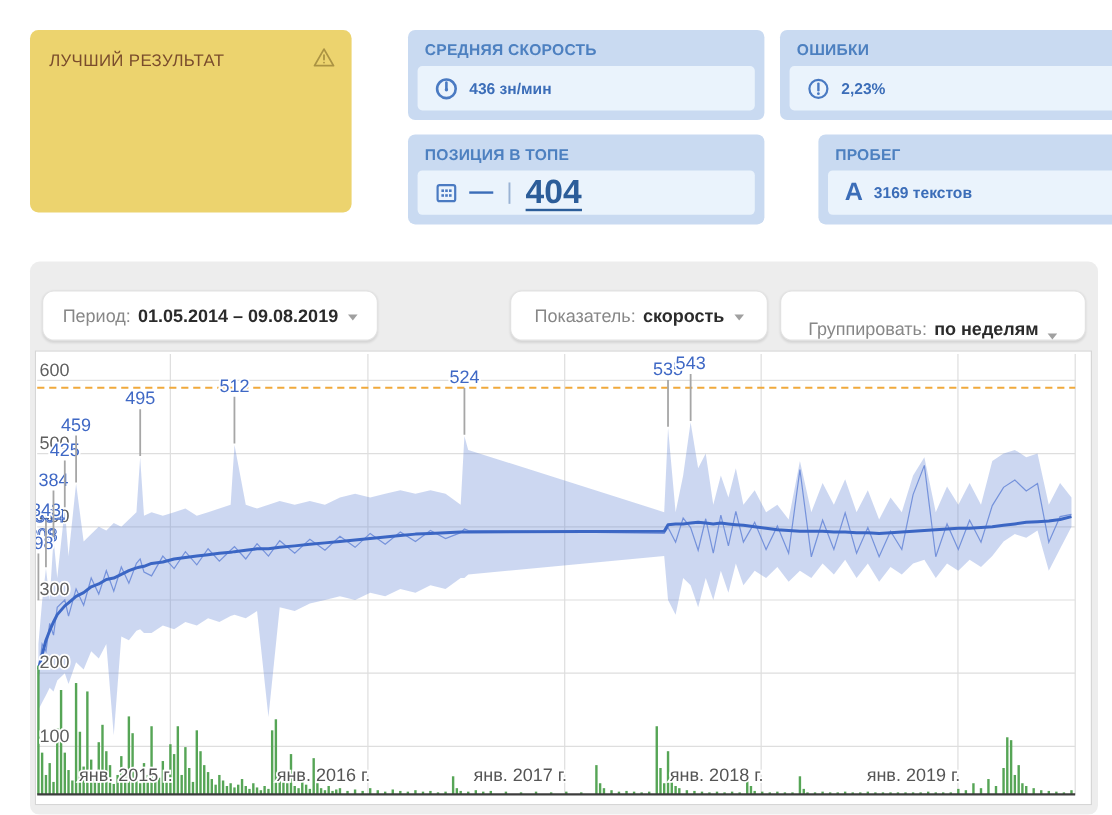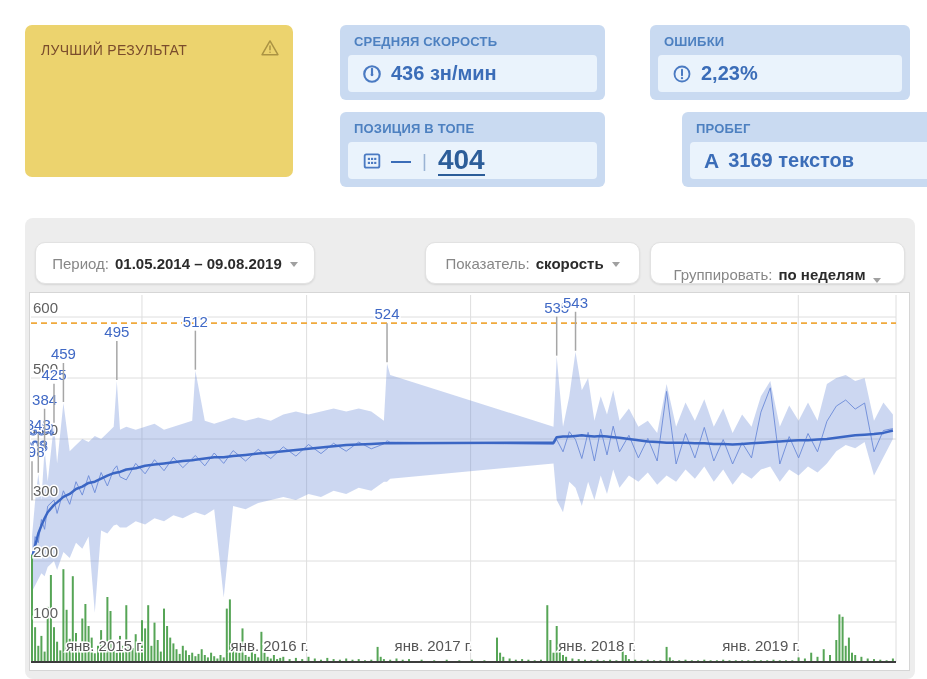--- a/index.html
+++ b/index.html
@@ -10,26 +10,26 @@
   .best-card .bc-title{position:absolute;left:16px;top:17px;font-size:14px;font-weight:normal;color:#7a4c2c;letter-spacing:.3px;}
   .bc-warn{position:absolute;right:13px;top:13px;width:20px;height:20px;color:#ab9343;}
   .bc-panel{position:absolute;left:11px;top:44px;width:246px;height:66px;background:#faf1c8;border-radius:6px;display:flex;align-items:center;}
   .bc-speedo{width:42px;height:42px;margin:0 10px 0 12px;color:#763d20;flex:none;}
   .bc-value{font-size:28px;font-weight:bold;color:#6f3a1c;line-height:1.05;}
   .bc-date{display:inline-block;font-size:12px;color:#8e7d52;border-bottom:1px dashed #b8a269;cursor:pointer;margin-top:2px;}
   .bc-linkrow{position:absolute;right:14px;bottom:11px;display:flex;align-items:center;gap:6px;cursor:pointer;}
   .bc-link{font-size:14px;color:#8a5533;border-bottom:1px dashed #a87b53;}
   .caret{width:0;height:0;border-left:4px solid transparent;border-right:4px solid transparent;border-top:5px solid #8a5533;}
   
-  .scard{position:absolute;background:#c9daf1;border-radius:6px;height:75px;}
+  .scard{position:absolute;background:#c9daf1;border-radius:6px;height:75px;padding-left:32px;}
   .scard .sc-title{position:absolute;left:14px;top:9px;font-size:13px;font-weight:bold;color:#4d80c0;letter-spacing:.2px;}
   .sc-panel{position:absolute;left:8px;right:8px;top:30px;height:37px;background:#eaf3fc;border-radius:4px;
             display:flex;align-items:center;gap:9px;padding-left:14px;box-sizing:border-box;}
   .sc-icon{width:20px;height:20px;color:#4a7ac2;flex:none;}
-  .sc-value{font-size:20px;font-weight:bold;color:#3b6db8;}
+  .sc-value{font-size:13px;font-weight:bold;color:#3b6db8;}
   .sc-dash{font-size:20px;font-weight:bold;color:#3b6db8;}
   .sc-sep{font-size:19px;color:#9ab3d4;font-weight:normal;margin:0 2px;}
   .sc-link{font-size:28px;font-weight:bold;color:#2c5d99;border-bottom:2px solid #2c5d99;cursor:pointer;line-height:1;}
   .sc-a{font-size:21px;font-weight:800;color:#3b6db8;line-height:1;}
   
   .panel{position:absolute;left:25px;top:218px;width:890px;height:461px;background:#ededed;border-radius:8px;}
   .fbtn{position:absolute;top:24px;height:42px;background:#fff;border:1px solid #e2e2e2;border-radius:10px;
         box-shadow:0 1px 2px rgba(0,0,0,.10);display:flex;align-items:center;justify-content:center;gap:6px;
         font-size:15px;cursor:pointer;box-sizing:border-box;}
   .fbtn .flabel{color:#878787;}

